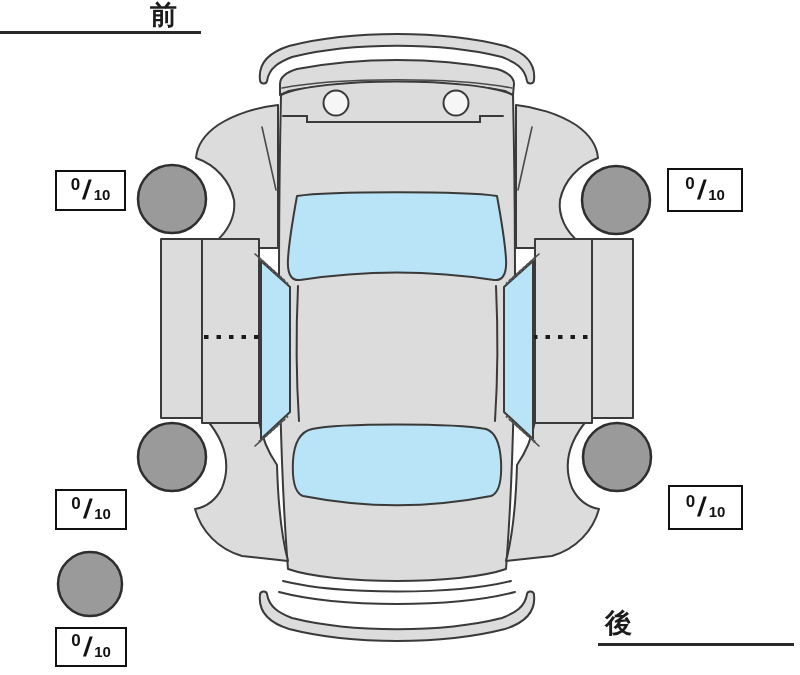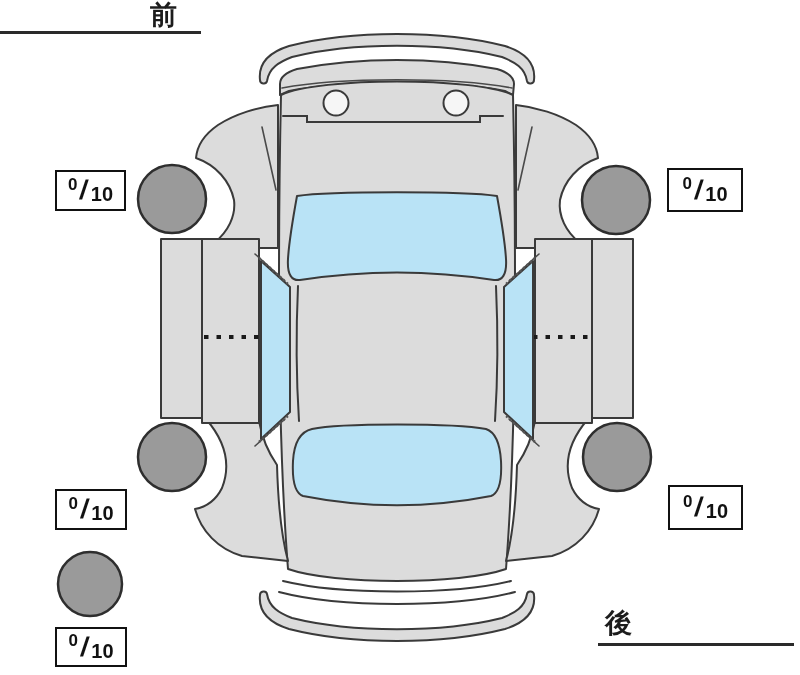--- a/index.html
+++ b/index.html
@@ -18,21 +18,21 @@
   .hatch{fill:none;stroke:#555;stroke-width:2.5;stroke-dasharray:2 2.6;}
   .lamp{fill:#f6f6f6;stroke:#3a3a3a;stroke-width:2;}
   
   .gauge{
     position:absolute;background:#fff;border:2px solid #111;
     display:flex;align-items:center;justify-content:center;gap:3px;
     box-sizing:border-box;font-weight:700;
   }
   .gauge .num{font-size:17px;transform:translateY(-6px);}
   .gauge .slash{font-size:27px;font-weight:600;transform:skewX(-8deg);line-height:1;}
-  .gauge .den{font-size:20px;transform:translateY(4px);}
+  .gauge .den{font-size:15px;transform:translateY(4px);}
   
   .dirlabel{position:absolute;font-size:27px;font-weight:600;color:#1c1c1c;line-height:1;}
   .rule{position:absolute;height:3px;background:#2a2a2a;}
 </style>
 </head>
 <body>
 
 <div class="stage">
 
   <svg width="800" height="675" viewBox="0 0 800 675">

